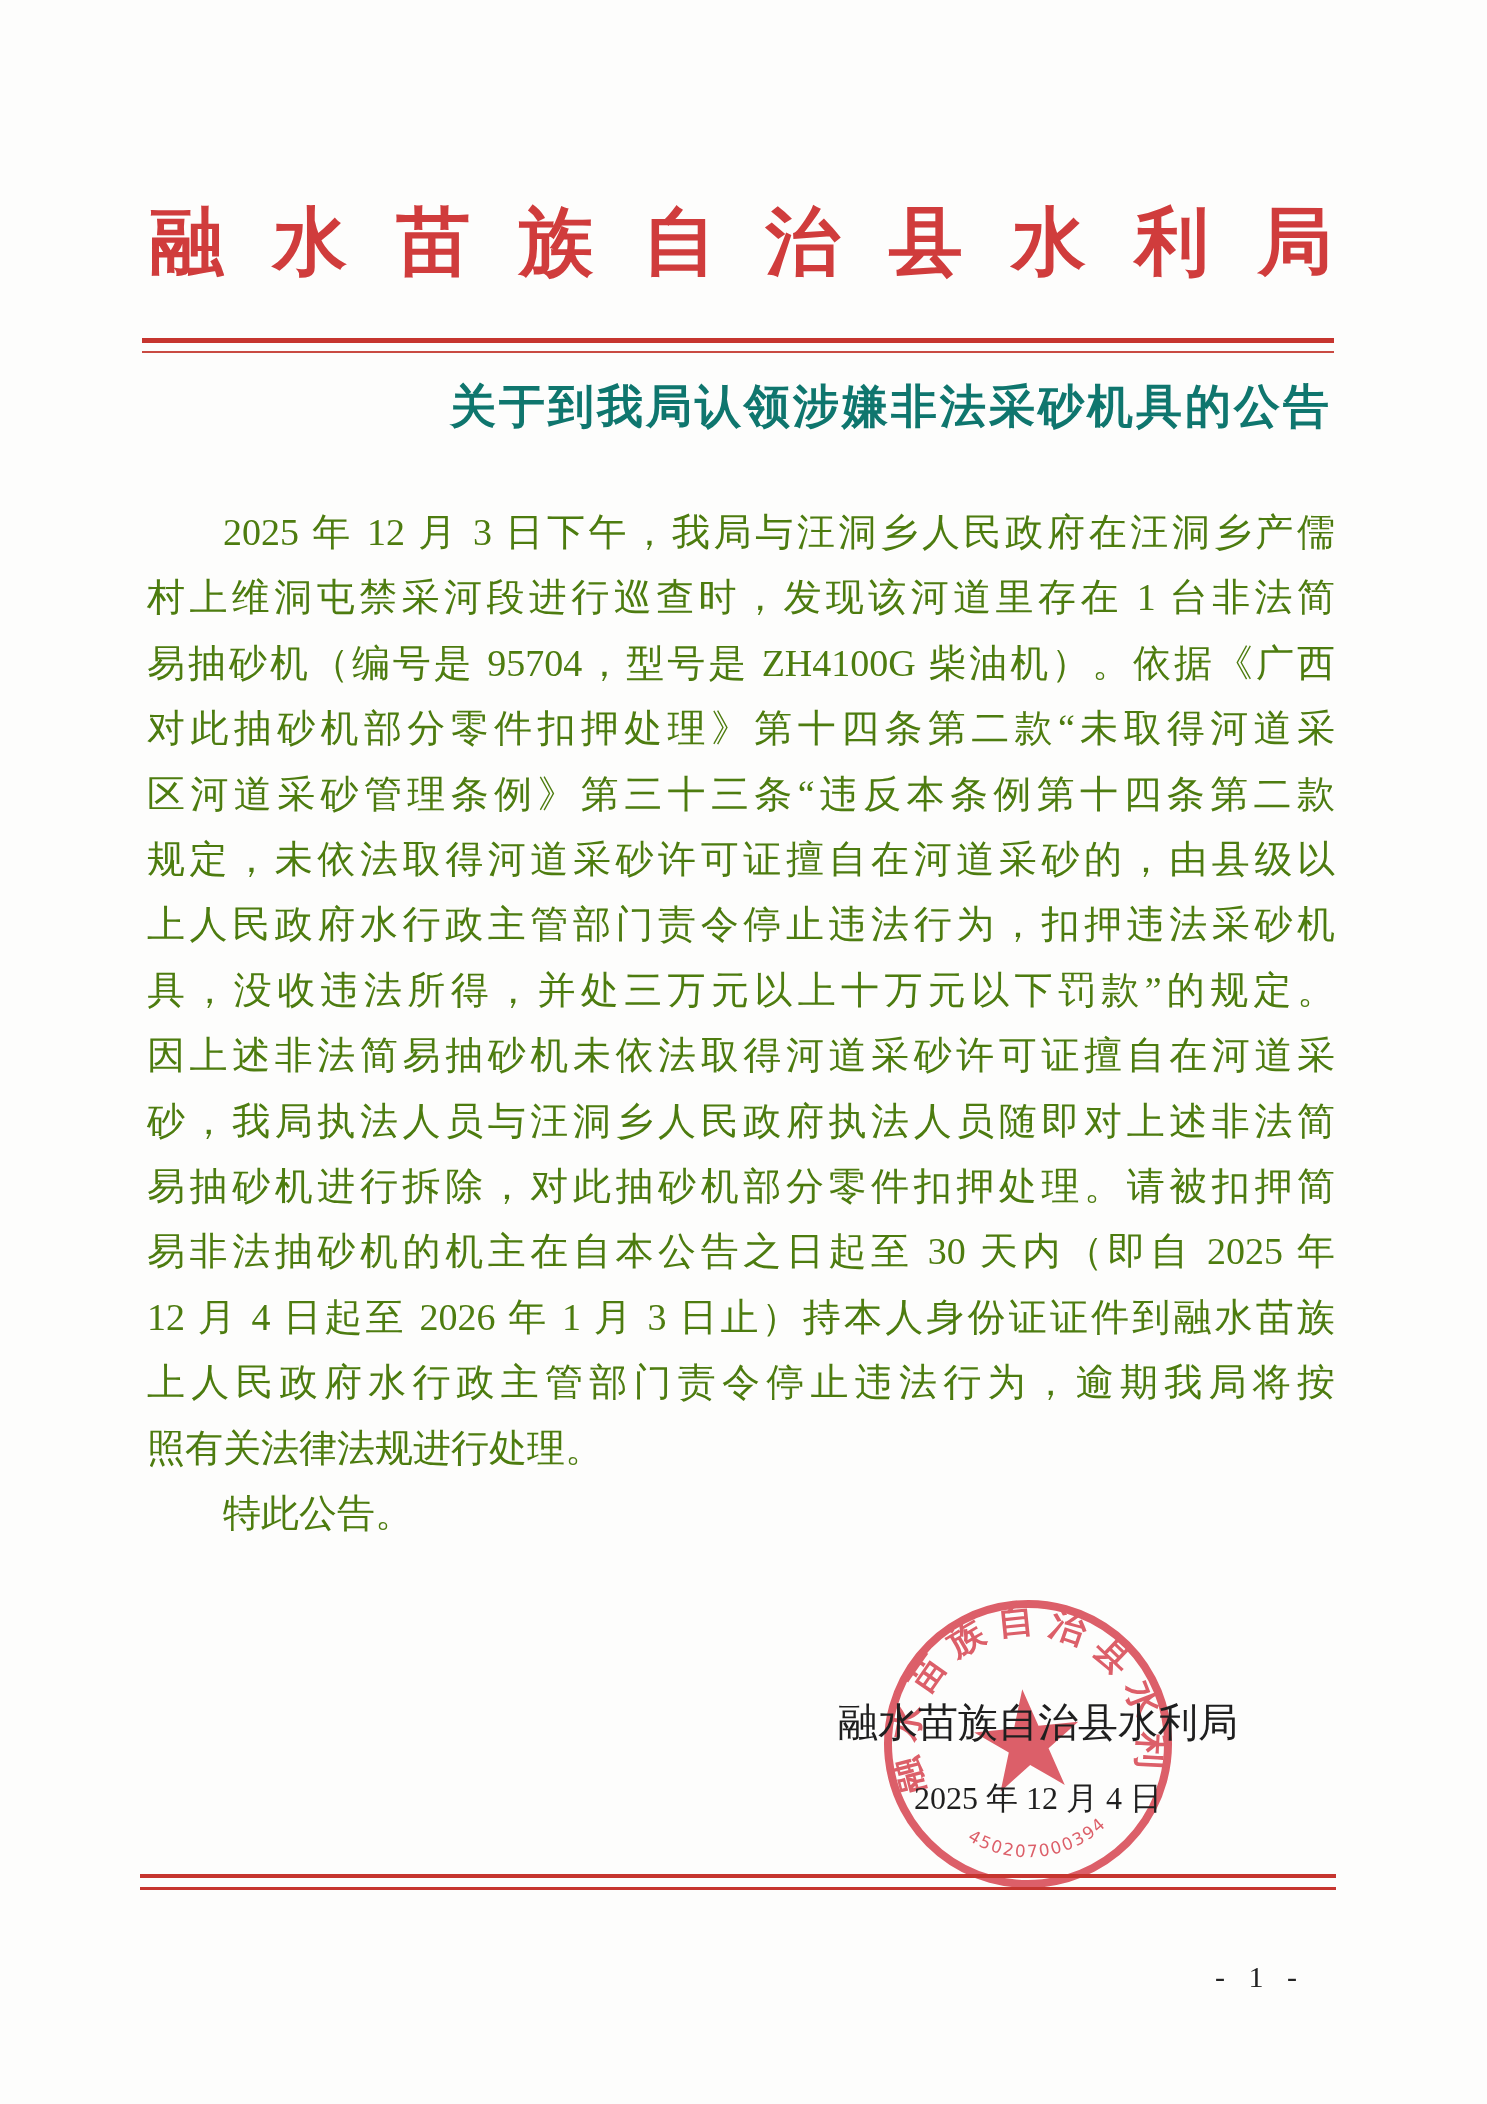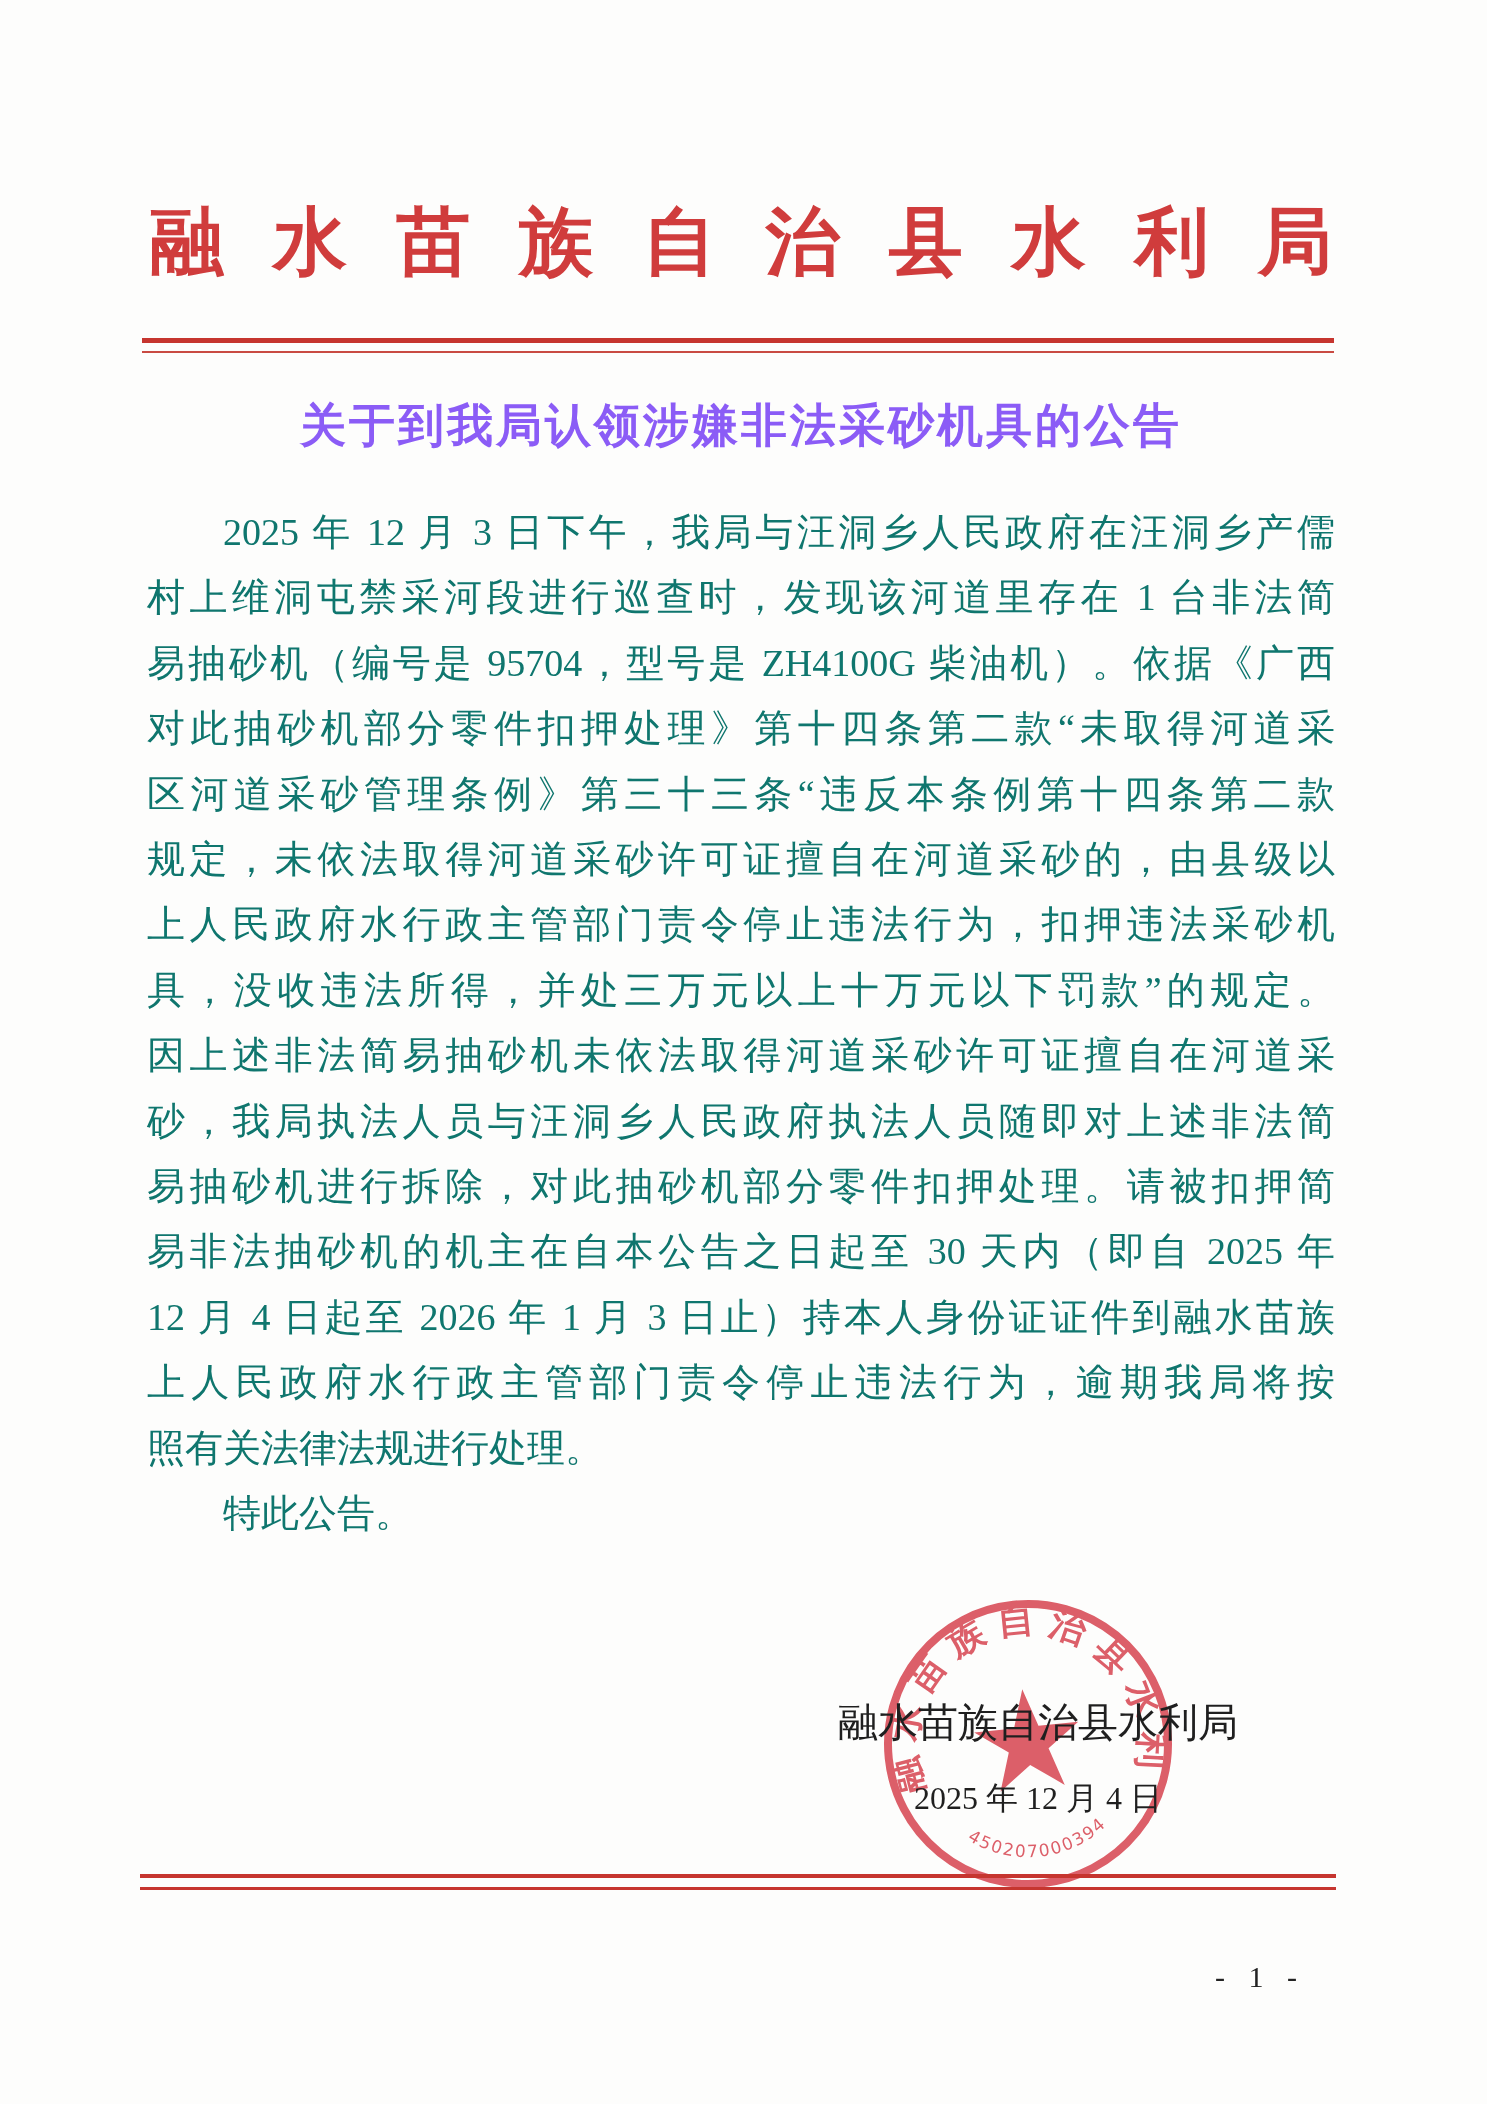--- a/index.html
+++ b/index.html
@@ -18,28 +18,28 @@
     display:flex;justify-content:space-between;
     font-size:74px;font-weight:bold;line-height:1;
     color:#d03c3c;
   }
   .agency-header span{display:block;}
   
   .rule-top-thick{position:absolute;left:142px;top:338px;width:1192px;height:5px;background:#c6352f;}
   .rule-top-thin {position:absolute;left:142px;top:351px;width:1192px;height:2px;background:#c94a42;}
   
   .notice-title{
-    position:absolute;left:150px;top:395px;width:1182px;
-    text-align:center;font-size:46px;font-weight:bold;
-    letter-spacing:3px;color:#8b5cf6;
+    position:absolute;left:150px;top:376px;width:1182px;
+    text-align:right;font-size:46px;font-weight:bold;
+    letter-spacing:3px;color:#0f766e;
   }
   
   .notice-body{
     position:absolute;left:147px;top:500px;width:1188px;
-    font-size:38px;line-height:65.4px;color:#0f766e;
+    font-size:38px;line-height:65.4px;color:#4d7c0f;
   }
   .body-line{width:100%;}
   .body-line.just{text-align:justify;text-align-last:justify;}
   .body-line.indent{text-indent:76px;}
   
   .sign-block{
     position:absolute;left:828px;top:1700px;width:420px;
     text-align:center;color:#1f1f1f;
   }
   .sign-agency{font-size:40px;line-height:46px;}

